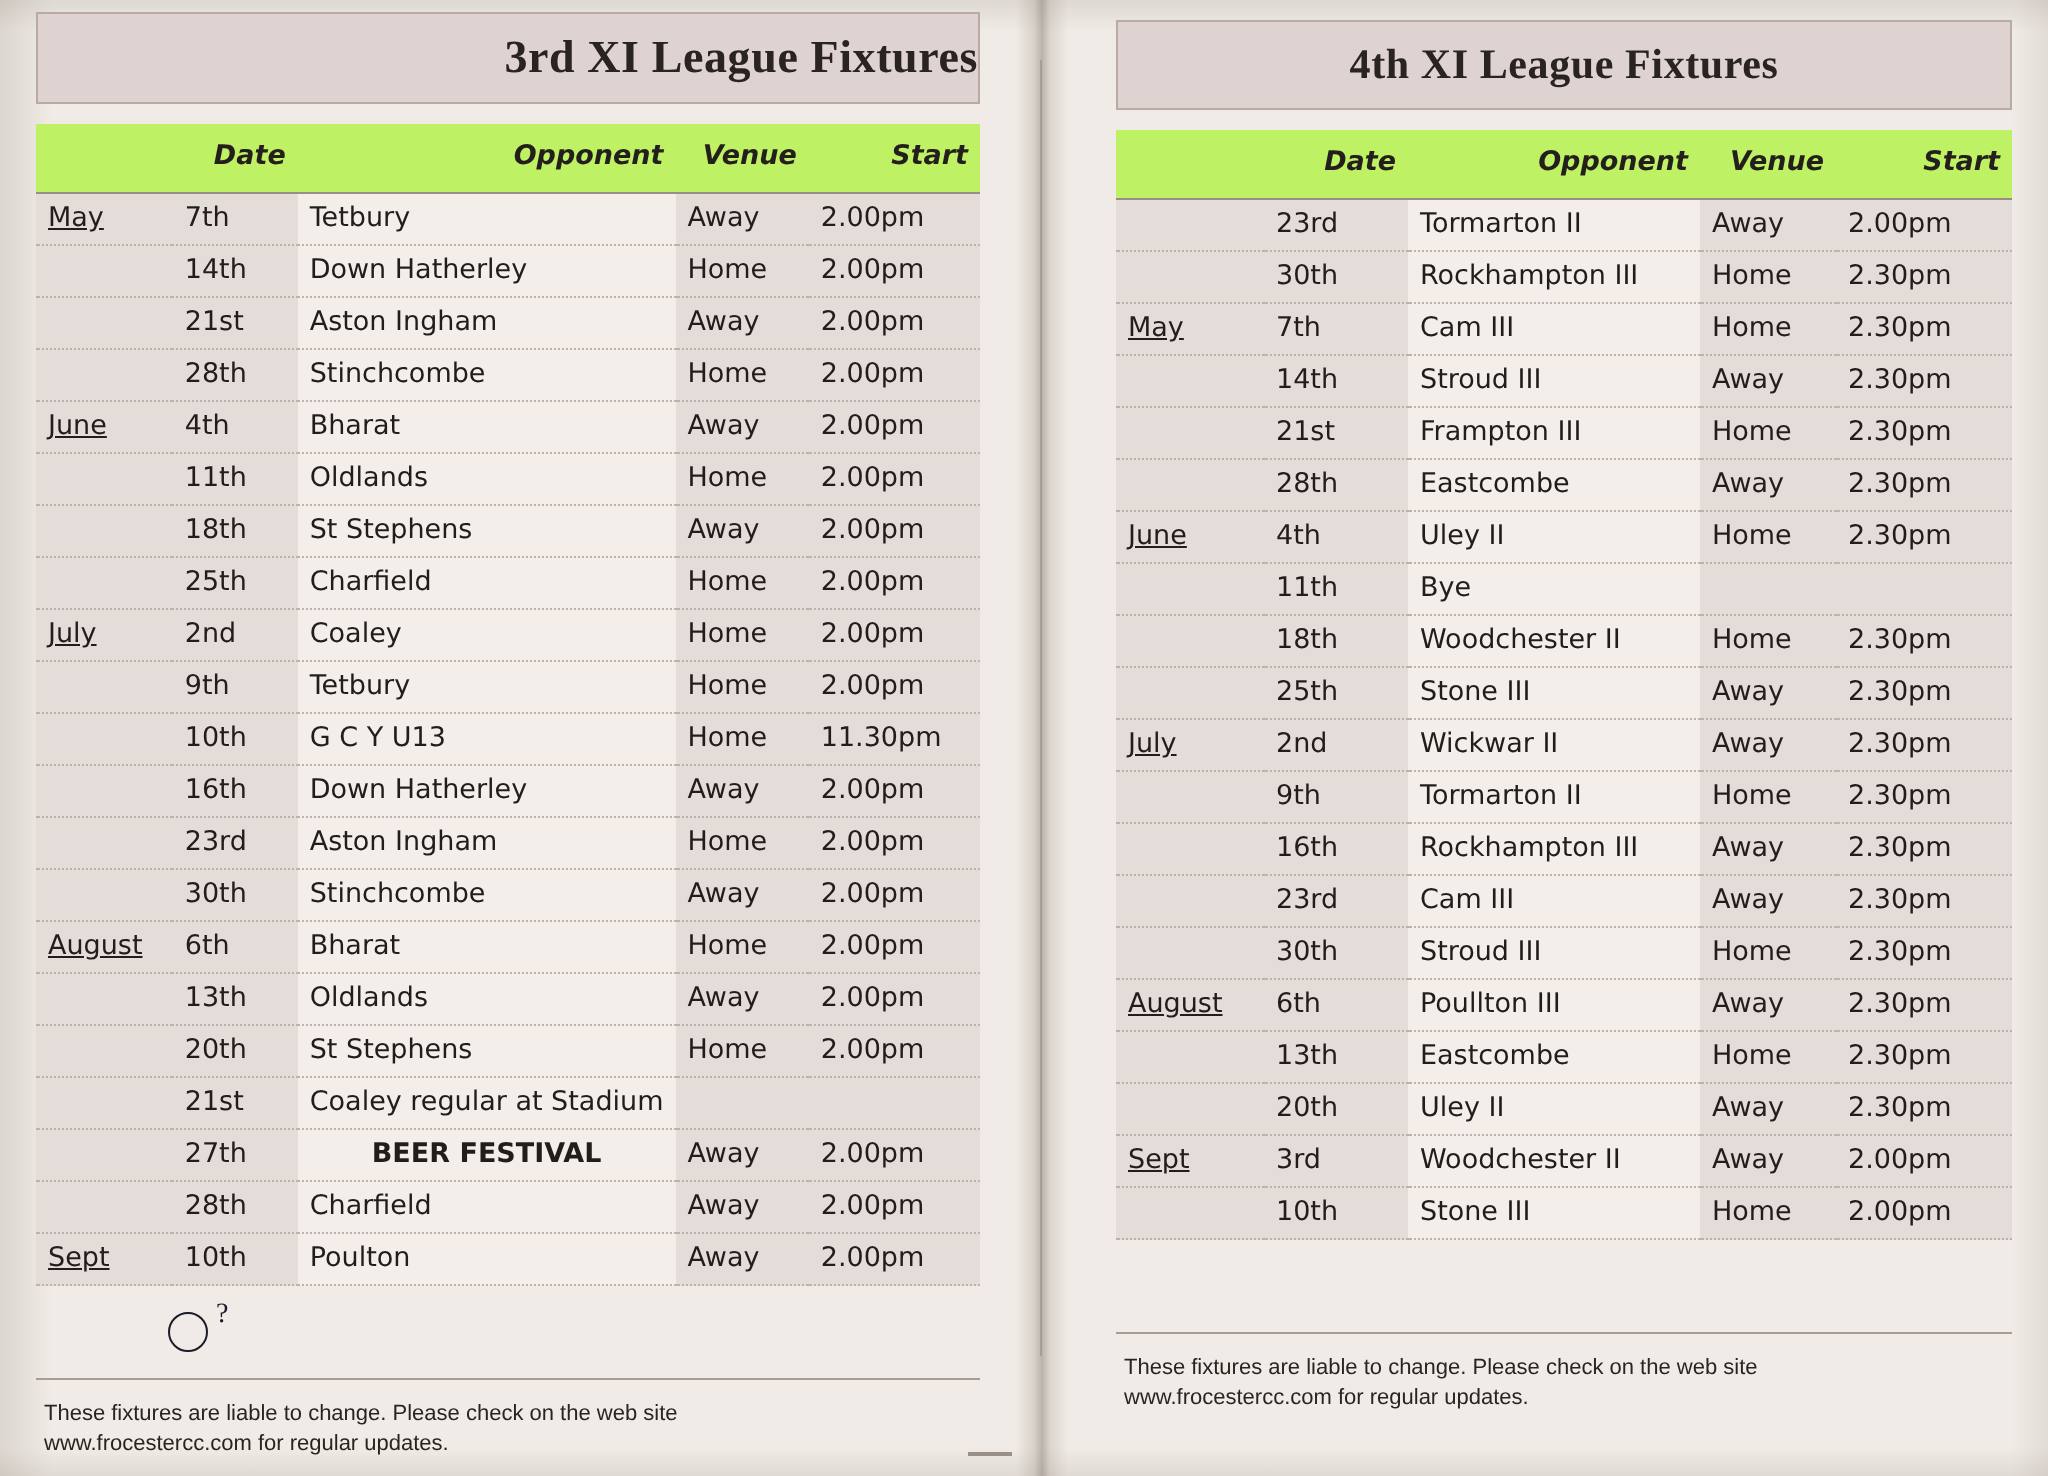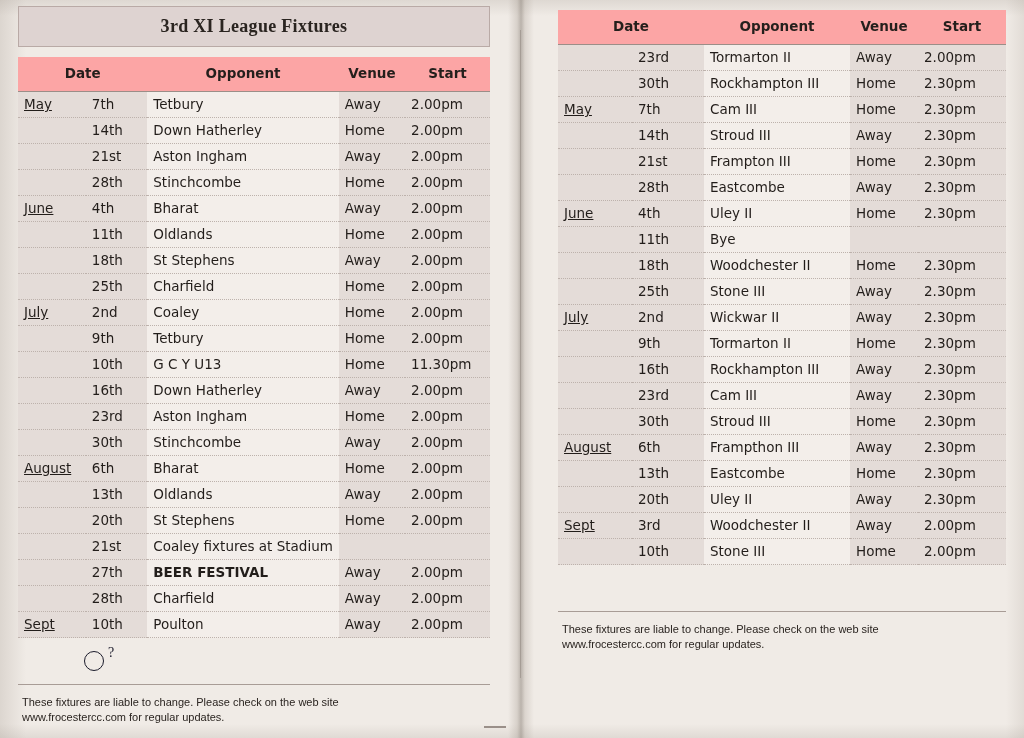--- a/index.html
+++ b/index.html
@@ -59,21 +59,22 @@
     border: 1px solid #b9aaa6;
     text-align: center;
     font-family: "Liberation Serif", serif;
     font-weight: bold;
     color: #2a2420;
     letter-spacing: 0.3px;
   }
   .left .title-bar {
     margin: 6px 18px 0 18px;
     padding: 9px 0 9px 0;
-    font-size: 18px;
+    font-size: 23px;
+    text-align: right;
   }
   .right .title-bar {
     margin: 10px 18px 0 24px;
     padding: 9px 0 9px 0;
     font-size: 21px;
   }
 
   table.fixtures {
     border-collapse: collapse;
     width: 100%;
@@ -84,25 +85,26 @@
     position: relative;
   }
   .left .table-wrap  { margin: 10px 18px 0 18px; }
   .right .table-wrap { margin: 10px 18px 0 24px; }
 
   table.fixtures thead th {
     font-family: "DejaVu Sans", sans-serif;
     font-weight: bold;
     font-size: 13.5px;
     color: #241f1c;
-    text-align: center;
+    text-align: right;
     padding: 8px 6px 10px 6px;
     border-bottom: 1px solid #9b8e88;
-    background: #fca5a5;
+    background: #bef264;
     white-space: nowrap;
+    font-style: italic;
   }
   table.fixtures tbody td {
     padding: 4px 6px 5px 6px;
     border-bottom: 1px dotted #bdb2ac;
     white-space: nowrap;
     font-size: 13.5px;
     font-family: "DejaVu Sans", sans-serif;
   }
   
   col.c-month  { background: #e4dcd8; }
@@ -119,21 +121,21 @@
 
   th.h-date  { width: 112px; }
   th.h-opp   { }
   th.h-venue { width: 56px; }
   th.h-start { width: 76px; }
 
   .right th.h-date { width: 130px; }
   .right td.month  { width: 62px; }
   .right td.day    { width: 60px; }
 
-  td.bold  { font-weight: bold; }
+  td.bold  { font-weight: bold; text-align: center; }
 
   .footnote {
     font-size: 11px;
     color: #2a2420;
     line-height: 1.35;
     font-family: Liberation Sans, sans-serif;
   }
   .left .footnote  { margin: 10px 18px 0 22px; }
   .right .footnote { margin: 10px 18px 0 28px; }
 
@@ -314,21 +316,21 @@
           <tr>
             <td class="month"></td>
             <td class="day">20th</td>
             <td class="opp">St Stephens</td>
             <td class="venue">Home</td>
             <td class="start">2.00pm</td>
           </tr>
           <tr>
             <td class="month"></td>
             <td class="day">21st</td>
-            <td class="opp">Coaley fixtures at Stadium</td>
+            <td class="opp">Coaley regular at Stadium</td>
             <td class="venue"></td>
             <td class="start"></td>
           </tr>
           <tr>
             <td class="month"></td>
             <td class="day">27th</td>
             <td class="opp bold">BEER FESTIVAL</td>
             <td class="venue">Away</td>
             <td class="start">2.00pm</td>
           </tr>
@@ -357,20 +359,21 @@
   <div class="bottom-fill"></div>
   <hr class="sep-line">
   <div class="footnote">
     <div>These fixtures are liable to change. Please check on the web site</div>
     <div>www.frocestercc.com for regular updates.</div>
   </div>
   <div class="page-edge-mark"></div>
 </div>
 
 <div class="sheet right">
+  <div class="title-bar">4th XI League Fixtures</div>
 
   <div class="table-wrap">
     <table class="fixtures">
       <colgroup>
         <col class="c-month">
           <col class="c-day">
           <col class="c-opp">
           <col class="c-venue">
           <col class="c-start">
       </colgroup>
@@ -484,21 +487,21 @@
           <tr>
             <td class="month"></td>
             <td class="day">30th</td>
             <td class="opp">Stroud III</td>
             <td class="venue">Home</td>
             <td class="start">2.30pm</td>
           </tr>
           <tr>
             <td class="month">August</td>
             <td class="day">6th</td>
-            <td class="opp">Frampthon III</td>
+            <td class="opp">Poullton III</td>
             <td class="venue">Away</td>
             <td class="start">2.30pm</td>
           </tr>
           <tr>
             <td class="month"></td>
             <td class="day">13th</td>
             <td class="opp">Eastcombe</td>
             <td class="venue">Home</td>
             <td class="start">2.30pm</td>
           </tr>

